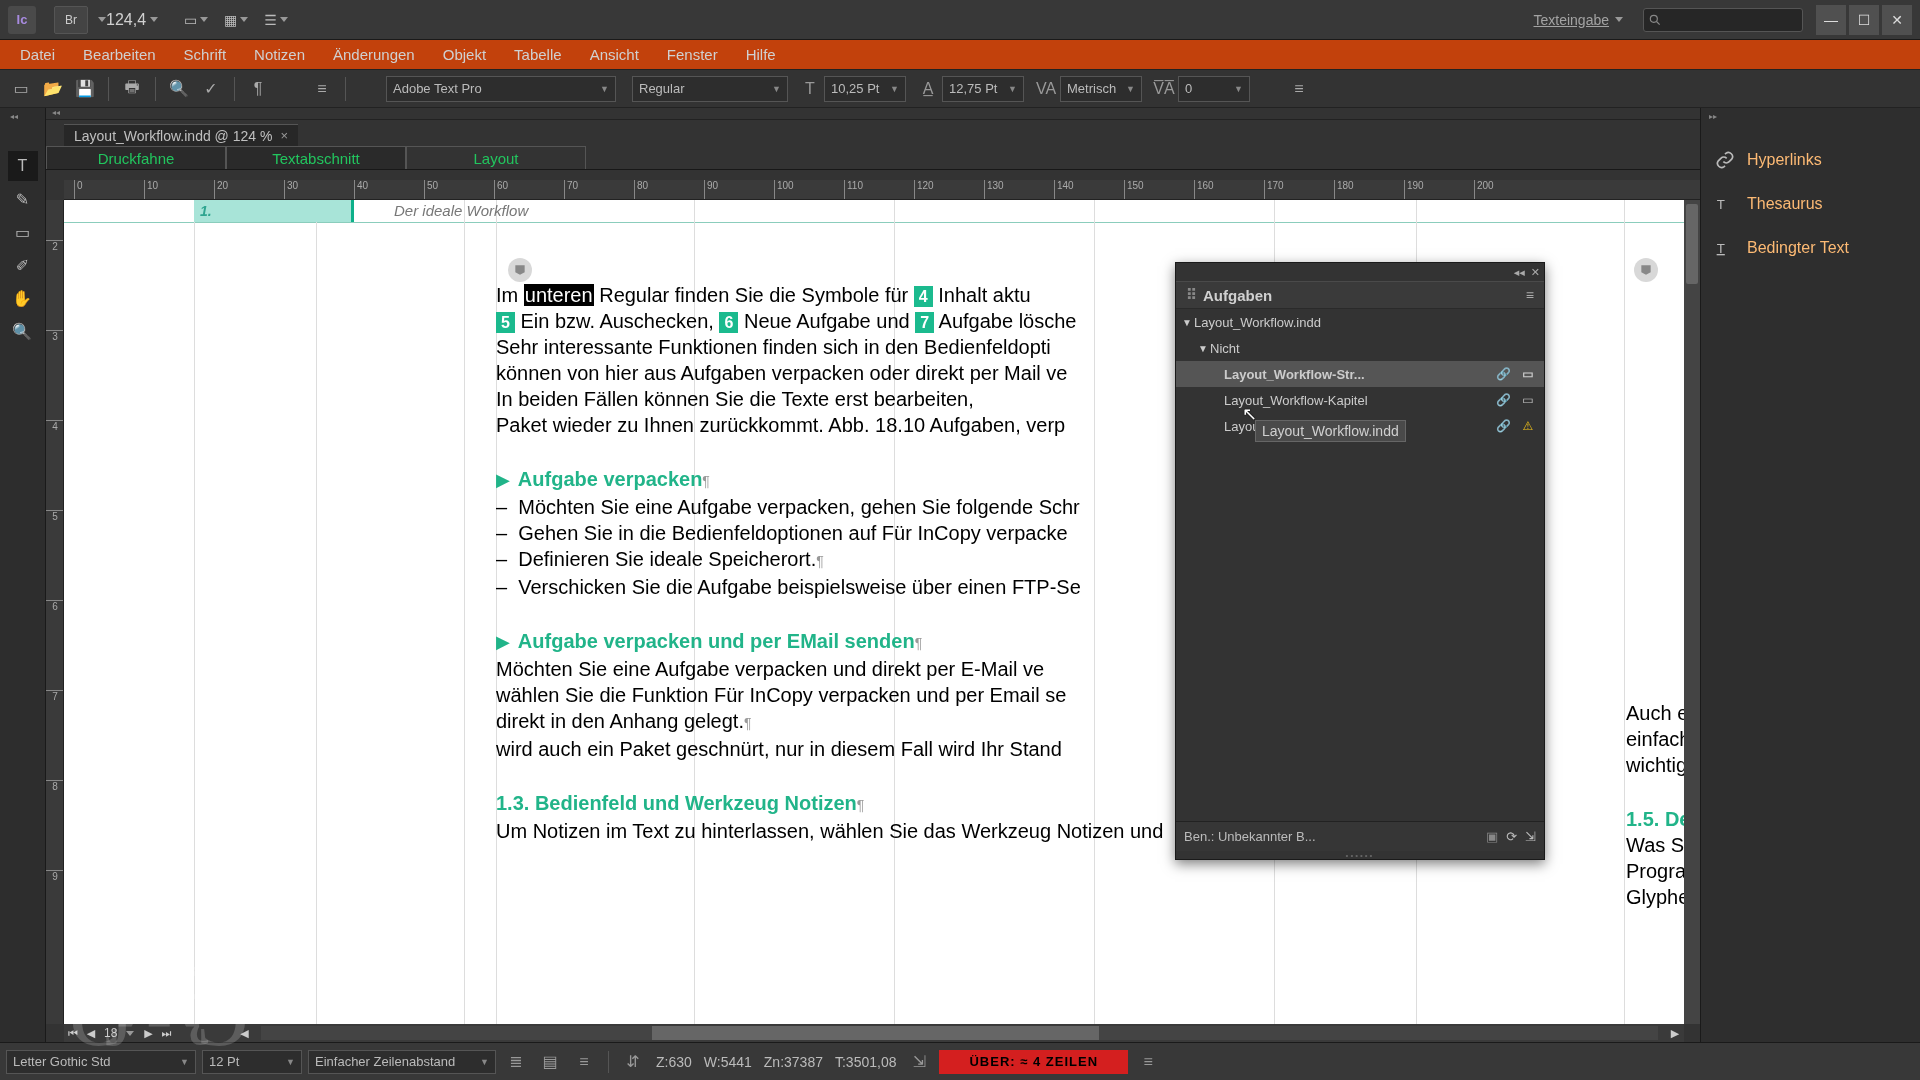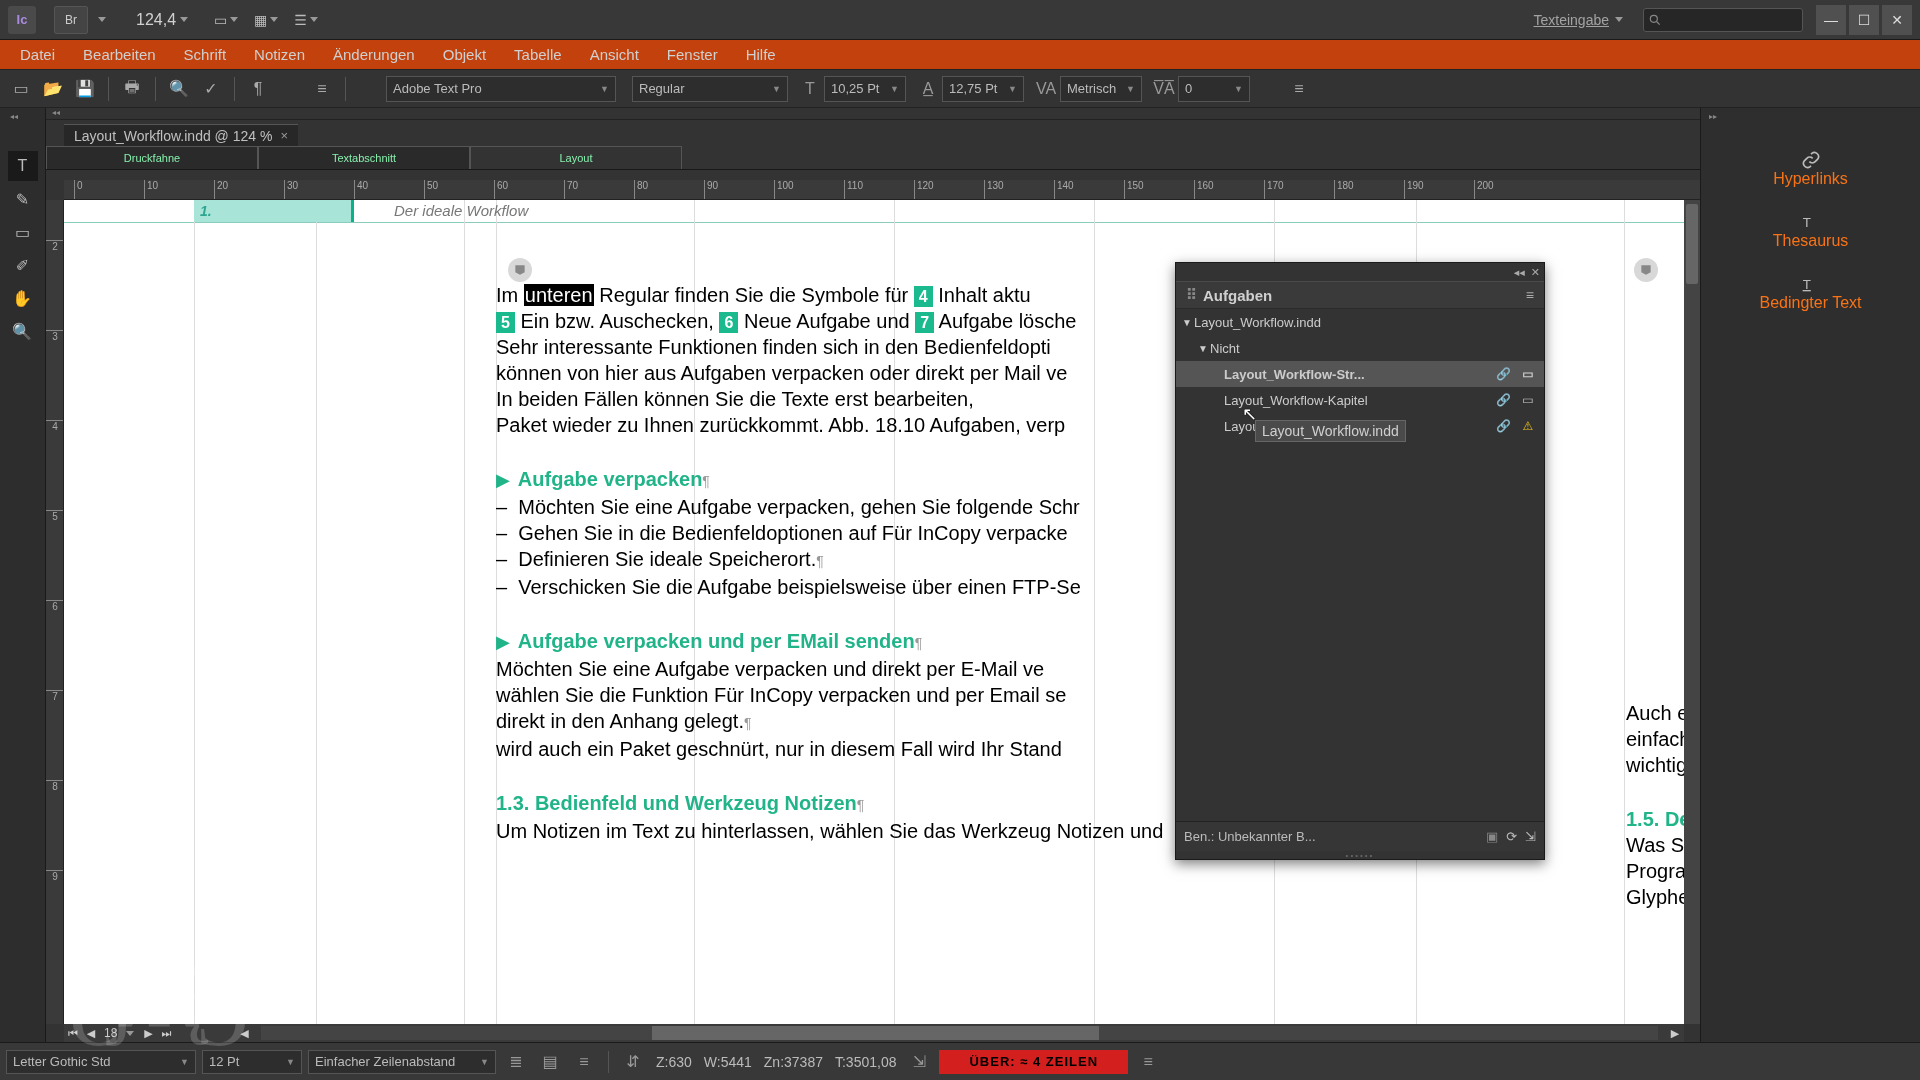--- a/index.html
+++ b/index.html
@@ -35,21 +35,21 @@
 .field-icon { width: 24px; height: 24px; display: flex; align-items: center; justify-content: center; color: #999; margin-left: 8px; }
 
 
 .docarea { position: absolute; top: 108px; left: 46px; right: 0; bottom: 38px; background: #333; }
 .tabbar { height: 48px; background: #333; }
 .docstrip { height:12px; background:#333; border-bottom:1px solid #222; position:relative; }
 .docstrip::before{content:"◂◂"; color:#888; font-size:8px; position:absolute; left:6px; top:0;}
 .doctab { height: 22px; display: flex; align-items: center; padding: 0 10px; color: #c0c0c0; font-size: 14px; background: #272727; border-top: 1px solid #555; width: fit-content; margin: 4px 0 0 18px;}
 .doctab .close-x { margin-left:8px; color:#999; cursor:pointer; font-size:13px;}
 .viewtabs { height: 24px; display: flex; background: #333; border-bottom: 1px solid #181818; }
-.viewtab { width: 212px; display: flex; align-items: center; justify-content: center; color: #86efac; font-size: 11px; border: 1px solid #555; border-bottom: none; background: #2a2a2a; }
+.viewtab { width: 180px; display: flex; align-items: center; justify-content: center; color: #22c55e; font-size: 15px; border: 1px solid #555; border-bottom: none; background: #2a2a2a; }
 .viewtab.active { background: #333; }
 
 .ruler-h { height: 20px; background: #3a3a3a; position: relative; border-bottom: 1px solid #222; margin-left: 18px; overflow:hidden;}
 .ruler-h .tick { position: absolute; top: 0; height: 20px; color: #aaa; font-size: 10px; border-left: 1px solid #888; padding-left: 2px; }
 .ruler-v { width: 18px; background: #3a3a3a; position: absolute; left: 0; top: 92px; bottom: 18px; border-right:1px solid #222; overflow:hidden;}
 .ruler-v .tick { position: absolute; left: 0; width: 18px; color: #aaa; font-size: 10px; border-top: 1px solid #888; text-align: center; }
 
 .canvas-wrap { position: absolute; left: 18px; top: 92px; right: 16px; bottom: 18px; background: #fff; overflow: hidden; }
 .canvas { position: relative; width: 100%; height: 100%; }
 .canvas .guide-v { position:absolute; top:0; bottom:0; width:1px; background:#ddd; }
@@ -78,21 +78,21 @@
 
 
 .leftstrip { position:absolute; left:0; top:108px; width:46px; bottom:38px; background:#2d2d2d; border-right:1px solid #1a1a1a; padding-top:40px;}
 .leftstrip .lt { width:30px; height:30px; margin:3px auto; display:flex; align-items:center; justify-content:center; color:#bbb; cursor:pointer;}
 .leftstrip .lt.active{ background:#1a1a1a; }
 .leftstrip::before{content:"◂◂"; color:#888; font-size:8px; position:absolute; left:10px; top:4px;}
 
 
 .rightstrip { position:absolute; right:0; top:108px; width:220px; bottom:38px; background:#2e2e2e; border-left:1px solid #1a1a1a; padding-top:30px;}
 .rightstrip::before{content:"▸▸"; color:#888; font-size:8px; position:absolute; left:8px; top:4px;}
-.rightstrip .stub { display:flex; align-items:center; padding:12px 14px; color:#f97316; font-size:16px; cursor:pointer; flex-direction:column;}
+.rightstrip .stub { display:flex; align-items:center; padding:12px 14px; color:#fdba74; font-size:16px; cursor:pointer; gap:12px;}
 .rightstrip .stub svg{flex-shrink:0;}
 
 
 .panel-aufgaben { position:absolute; left:1175px; top:262px; width:370px; height:598px; background:#3a3a3a; border:1px solid #1a1a1a; box-shadow:0 4px 12px rgba(0,0,0,0.5); display:flex; flex-direction:column; z-index:50;}
 .panel-aufgaben .phdr { height:18px; background:#333; display:flex; align-items:center; justify-content:flex-end; padding:0 4px; gap:6px;}
 .panel-aufgaben .phdr span{color:#aaa; font-size:11px; cursor:pointer;}
 .panel-aufgaben .ptitle { height:28px; display:flex; align-items:center; padding:0 10px; background:#3a3a3a; color:#d0d0d0; font-size:15px; font-weight:bold; border-top:1px solid #4a4a4a; border-bottom:1px solid #2a2a2a;}
 .panel-aufgaben .ptitle .pmenu{ margin-left:auto; color:#aaa; font-size:14px; cursor:pointer;}
 .panel-aufgaben .ptitle .ldots{ margin-right:8px; color:#888; letter-spacing:-2px;}
 .tree { flex:1; overflow:auto; background:#333; font-size:13px; color:#ccc; position:relative;}
@@ -123,21 +123,21 @@
 
 .chev-down{display:inline-block; width:0; height:0; border-left:4px solid transparent; border-right:4px solid transparent; border-top:5px solid #999;}
 </style>
 </head>
 <body>
 
 <div class="titlebar">
   <div class="app-icon">Ic</div>
   <div class="br-icon">Br</div>
   <span class="chev-down"></span>
-  <div class="zoom-box" style="margin-left:30px;">
+  <div class="zoom-box" style="margin-left:0;">
     <span>124,4</span>
     <span class="chev-down"></span>
   </div>
   <div class="tb-btn">▭<span class="chev-down" style="margin-left:3px;"></span></div>
   <div class="tb-btn">▦<span class="chev-down" style="margin-left:3px;"></span></div>
   <div class="tb-btn">☰<span class="chev-down" style="margin-left:3px;"></span></div>
   <div class="spacer"></div>
   <div class="texteingabe">
     <span>Texteingabe</span>
       <span class="chev-down"></span>

